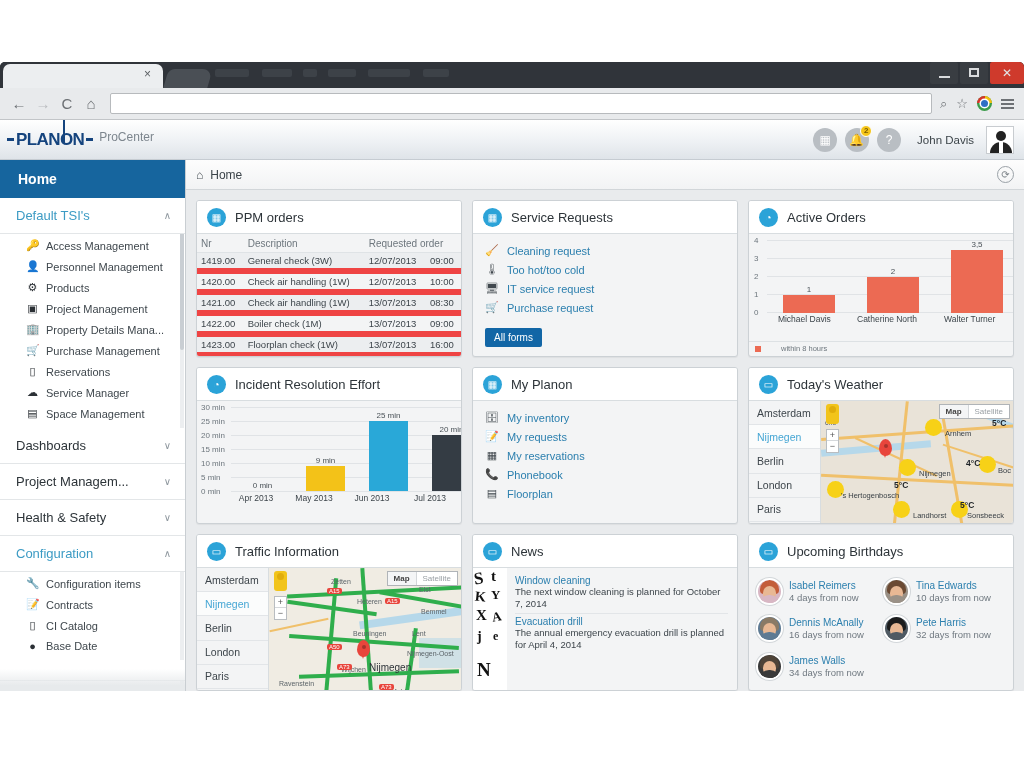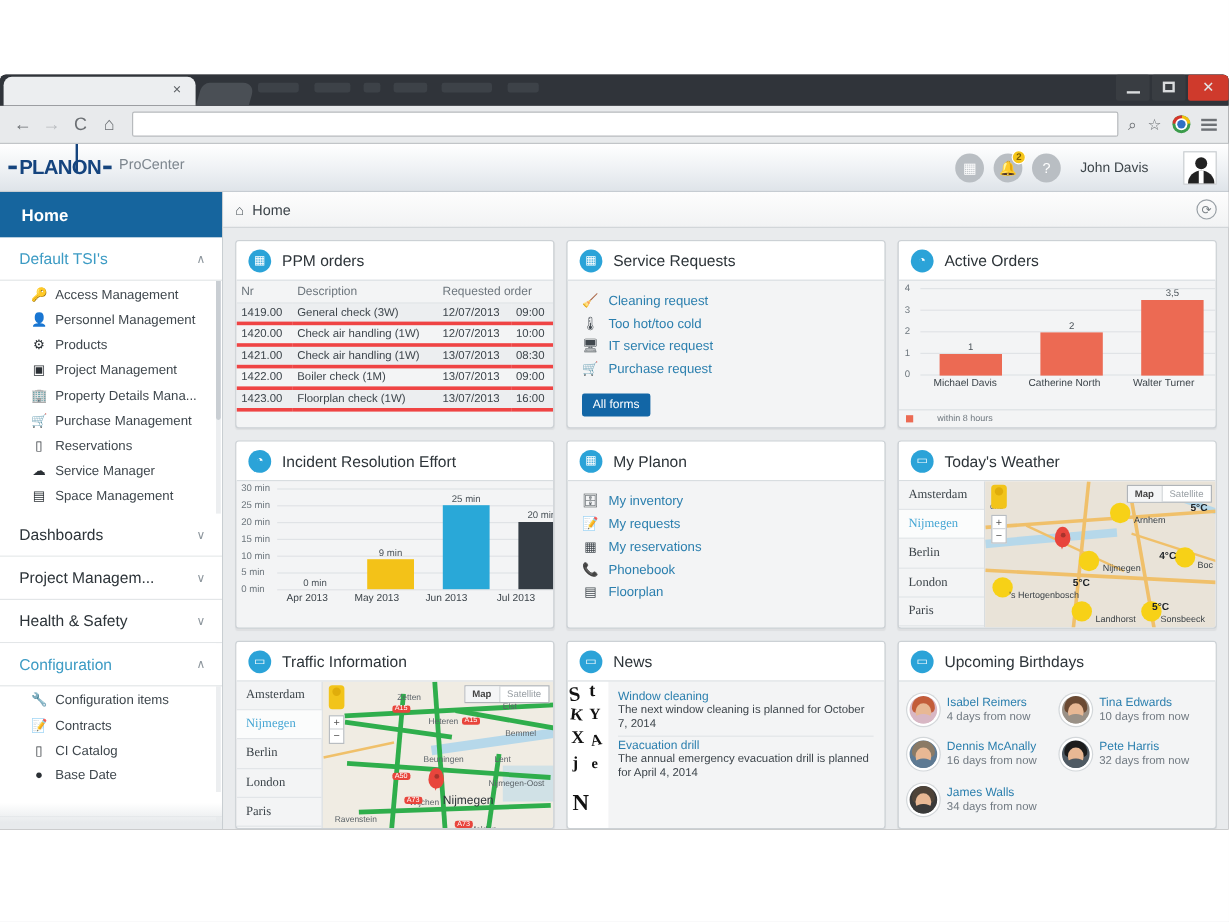--- a/index.html
+++ b/index.html
@@ -109,21 +109,21 @@
     width: 24px; height: 24px; border-radius: 50%; background: #b9bec3;
     color: #fff; display: flex; align-items: center; justify-content: center;
     font-size: 12px; position: relative;
   }
   .hic .badge {
     position: absolute; right: -3px; top: -3px; min-width: 12px; height: 12px;
     background: #f5c518; color: #7a5c00; border-radius: 50%; font-size: 8px;
     display: flex; align-items: center; justify-content: center; font-weight: bold;
     border: 1px solid #fff;
   }
-  .username { font-size: 11.5px; color: #3c4449; margin: 0 21px 0 8px; }
+  .username { font-size: 11.5px; color: #3c4449; margin: 0 4px 0 8px; }
   .avatar-top {
     width: 28px; height: 28px; background: #fff; border: 1px solid #c8ccd0;
     position: relative; overflow: hidden;
   }
   .avatar-top .head { position:absolute; left: 9px; top: 4px; width: 10px; height: 10px; background:#222; border-radius:50%; }
   .avatar-top .body { position:absolute; left: 3px; top: 15px; width: 22px; height: 14px; background:#222; border-radius: 11px 11px 0 0; }
   .avatar-top .tie  { position:absolute; left: 12px; top: 15px; width: 4px; height: 12px; background:#fff; }
 
   
   .body-row { display: flex; height: 531px; }
@@ -201,21 +201,21 @@
   .w-title { font-size: 13px; color: #2d3439; }
   .w-body { flex: 1; overflow: hidden; position: relative; }
 
   
   table.ppm { width: 100%; border-collapse: collapse; font-size: 9.5px; }
   table.ppm th {
     text-align: left; font-weight: normal; color: #6d767d; font-size: 10px;
     padding: 4px 4px 3px; border-bottom: 1px solid #dfe3e6; background: #f3f4f5;
   }
   table.ppm td {
-    padding: 2px 4px; color: #3d454b; border-bottom: 3px solid #ef4444;
+    padding: 2px 4px; color: #3d454b; border-bottom: 6px solid #ef4444;
     white-space: nowrap;
   }
   table.ppm tr:nth-child(even) td { background: #eceef0; }
   .pager { text-align: right; font-size: 9.5px; color: #6d767d; padding: 3px 7px 0 0; letter-spacing: 1px; }
 
   
   .linklist { padding: 7px 12px; }
   .linkitem { display: flex; align-items: center; gap: 8px; padding: 3px 0; font-size: 11px; color: #2b7fae; }
   .linkitem .li-ic { width: 14px; text-align: center; color: #41484e; font-size: 11px; }
   .allforms {
@@ -236,21 +236,21 @@
   .bar { width: 62%; }
   .xlabels { position: absolute; left: 0; right: 2px; display: flex; justify-content: space-around; }
   .xlab { flex: 1; text-align: center; font-size: 8.5px; color: #3d454b; }
   .legend { position: absolute; left: 6px; bottom: 3px; display: flex; align-items: center;
             gap: 20px; font-size: 7.5px; color: #6d767d; }
   .legend .sw { width: 6px; height: 6px; background: #ec6a53; }
   .chart-sep { position: absolute; left: 0; right: 0; bottom: 14px; height: 1px; background: #dde1e4; }
 
   
   .mapwrap { display: flex; height: 100%; }
-  .citylist { width: 72px; background: #f3f4f5; border-right: 1px solid #d8dde0; flex: 0 0 72px; font-family: Liberation Serif, serif; }
+  .citylist { width: 72px; background: #f3f4f5; border-right: 1px solid #d8dde0; flex: 0 0 72px; }
   .city {
     height: 24.2px; display: flex; align-items: center; padding-left: 8px;
     font-size: 10.5px; color: #3d454b; border-bottom: 1px solid #e2e5e8;
   }
   .city.sel { color: #46a6d4; background: #fbfcfc; }
   .mapcanvas { flex: 1; position: relative; overflow: hidden; background: #e9e3d8; }
   .map-ctrl { position: absolute; left: 5px; top: 3px; z-index: 5; }
   .pegman { width: 13px; height: 20px; background: #f2c41a; border-radius: 3px; position: relative; }
   .pegman:after { content:""; position:absolute; left:3px; top:2px; width:7px; height:7px; background:#e0ad0b; border-radius:50%; }
   .zoomctl { position: absolute; left: 5px; top: 28px; width: 13px; background: #fff;

